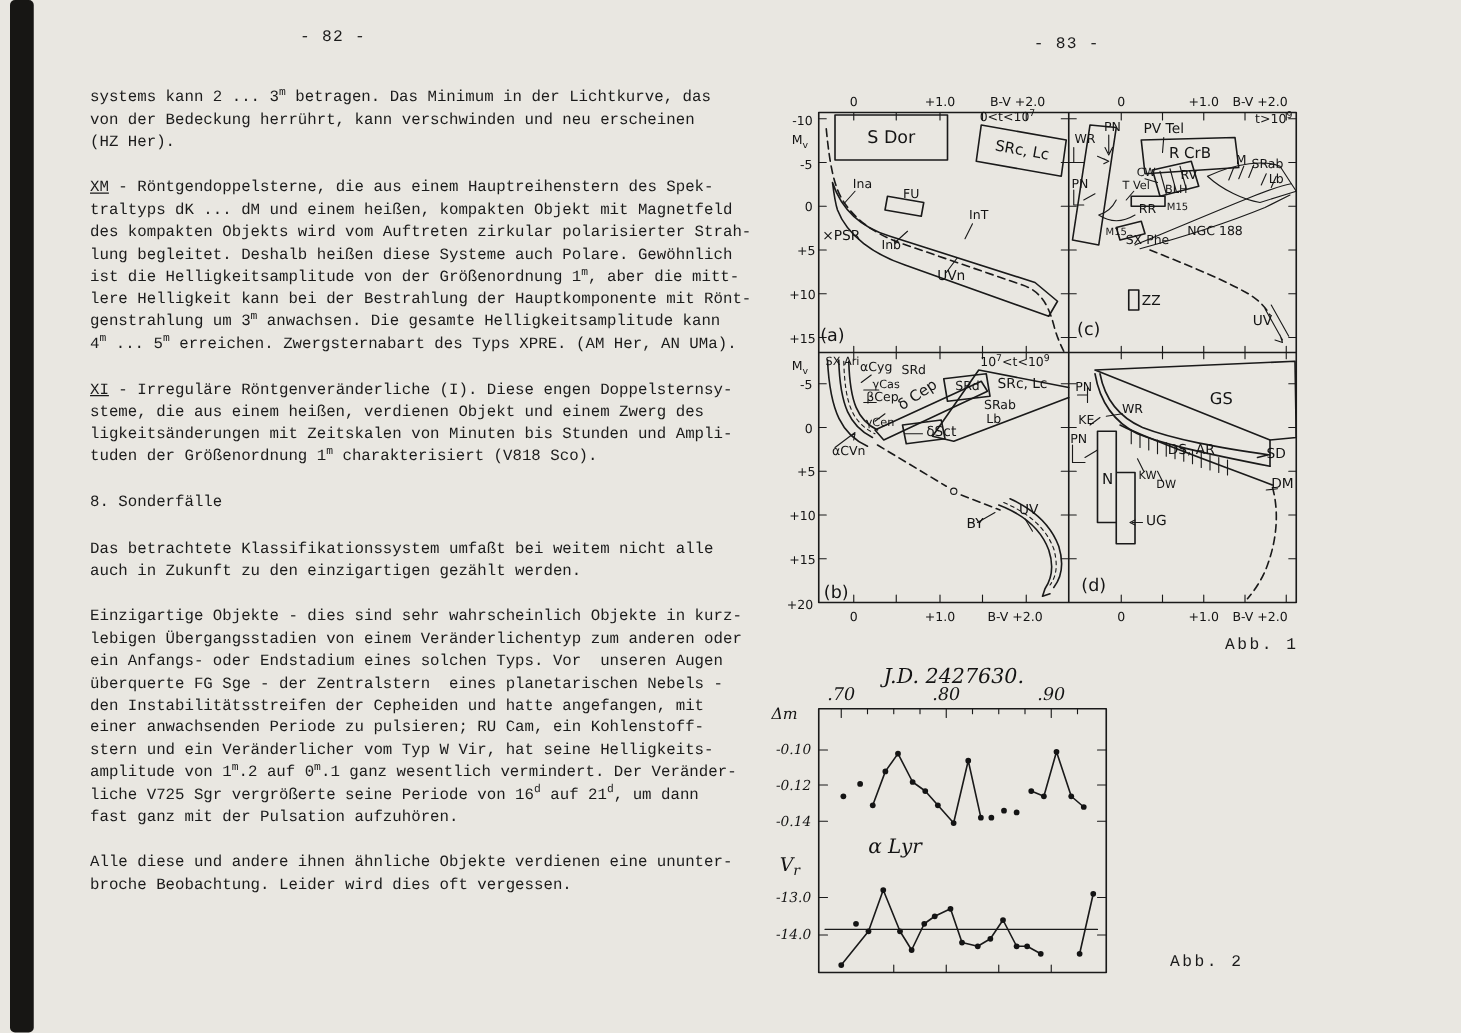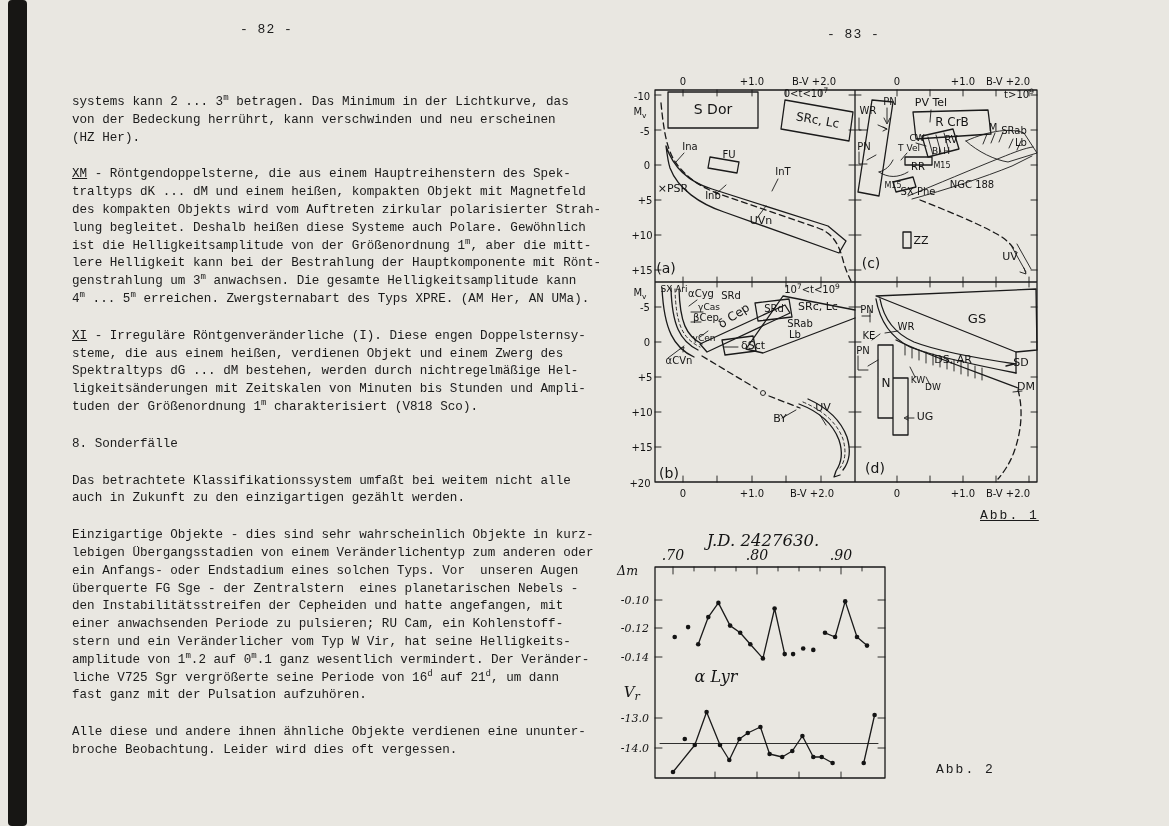--- a/index.html
+++ b/index.html
@@ -1,20 +1,20 @@
 <!DOCTYPE html>
 <html><head>
 <meta charset="utf-8">
 <style>
   html,body{margin:0;padding:0;}
   body{width:1169px;height:826px;position:relative;background:#e9e7e1;overflow:hidden;
        font-family:"Liberation Mono",monospace;color:#1b1b1b;}
   .scan-edge{position:absolute;left:8px;top:0;width:19px;height:826px;background:#171614;border-radius:4px;}
   .pageno{position:absolute;font-size:13px;letter-spacing:1px;}
-  .textcol{position:absolute;left:72px;top:94px;width:568px;}
+  .textcol{position:absolute;left:72px;top:70px;width:568px;}
   .para{margin:0 0 19px 0;}
   .tline{font-size:12.6px;line-height:17.8px;white-space:pre;}
   .tline sup,.tline sub{font-size:0.72em;line-height:0;}
   .u{text-decoration:underline;}
   .figsvg{position:absolute;}
   .fig-caption{position:absolute;font-size:13px;letter-spacing:2px;}
   .ln{stroke:#1a1a1a;stroke-width:1.3;fill:none;stroke-linecap:round;stroke-linejoin:round;}
   .lt{stroke-width:0.9;}
   .dash{stroke-dasharray:6 4;}
   .dash2{stroke-dasharray:3 3;}
@@ -40,21 +40,20 @@
         <div class="tline">des kompakten Objekts wird vom Auftreten zirkular polarisierter Strah-</div>
         <div class="tline">lung begleitet. Deshalb heißen diese Systeme auch Polare. Gewöhnlich</div>
         <div class="tline">ist die Helligkeitsamplitude von der Größenordnung 1<sup>m</sup>, aber die mitt-</div>
         <div class="tline">lere Helligkeit kann bei der Bestrahlung der Hauptkomponente mit Rönt-</div>
         <div class="tline">genstrahlung um 3<sup>m</sup> anwachsen. Die gesamte Helligkeitsamplitude kann</div>
         <div class="tline">4<sup>m</sup> ... 5<sup>m</sup> erreichen. Zwergsternabart des Typs XPRE. (AM Her, AN UMa).</div>
       </div>
       <div class="para">
         <div class="tline"><span class="u">XI</span> - Irreguläre Röntgenveränderliche (I). Diese engen Doppelsternsy-</div>
         <div class="tline">steme, die aus einem heißen, verdienen Objekt und einem Zwerg des</div>
-        <div class="tline">Spektraltyps dG ... dM bestehen, werden durch nichtregelmäßige Hel-</div>
         <div class="tline">ligkeitsänderungen mit Zeitskalen von Minuten bis Stunden und Ampli-</div>
         <div class="tline">tuden der Größenordnung 1<sup>m</sup> charakterisiert (V818 Sco).</div>
       </div>
       <div class="para">
         <div class="tline">8. Sonderfälle</div>
       </div>
       <div class="para">
         <div class="tline">Das betrachtete Klassifikationssystem umfaßt bei weitem nicht alle</div>
         <div class="tline">auch in Zukunft zu den einzigartigen gezählt werden.</div>
       </div>
@@ -225,21 +224,21 @@
         <text x="977" y="323" text-anchor="middle" font-size="13"><tspan>GS</tspan></text>
         <text x="953" y="363" text-anchor="middle" font-size="11"><tspan>DS, AR</tspan></text>
         <text x="1021" y="366" text-anchor="middle" font-size="11"><tspan>SD</tspan></text>
         <text x="886" y="387" text-anchor="middle" font-size="12"><tspan>N</tspan></text>
         <text x="918" y="383" text-anchor="middle" font-size="9"><tspan>KW</tspan></text>
         <text x="933" y="390" text-anchor="middle" font-size="9"><tspan>DW</tspan></text>
         <text x="1026" y="390" text-anchor="middle" font-size="11"><tspan>DM</tspan></text>
         <text x="925" y="420" text-anchor="middle" font-size="11"><tspan>UG</tspan></text>
       </g>
   </svg>
-  <div class="fig-caption" style="left:980px;top:508px;text-decoration:underline;">Abb. 1</div>
+  <div class="fig-caption" style="left:980px;top:508px;">Abb. 1</div>
 
   <svg id="fig2" class="figsvg" style="left:612px;top:528px;" width="328" height="262" viewBox="612 528 328 262">
     <g>
       <rect class="ln" x="655" y="567" width="230" height="211"></rect>
       <path class="ln lt" d="M673,567 v7 M757,567 v7 M841,567 v7 M694,567 v4 M715,567 v4 M736,567 v4 M778,567 v4 M799,567 v4 M820,567 v4 M862,567 v4
                              M715,778 v-6 M757,778 v-6 M799,778 v-6 M841,778 v-6
                              M655,600 h7 M655,628 h7 M655,657 h7 M655,718 h7 M655,748 h7
                              M885,600 h-7 M885,628 h-7 M885,657 h-7 M885,718 h-7 M885,748 h-7"></path>
     </g>
     <g id="fig2-dyn">

